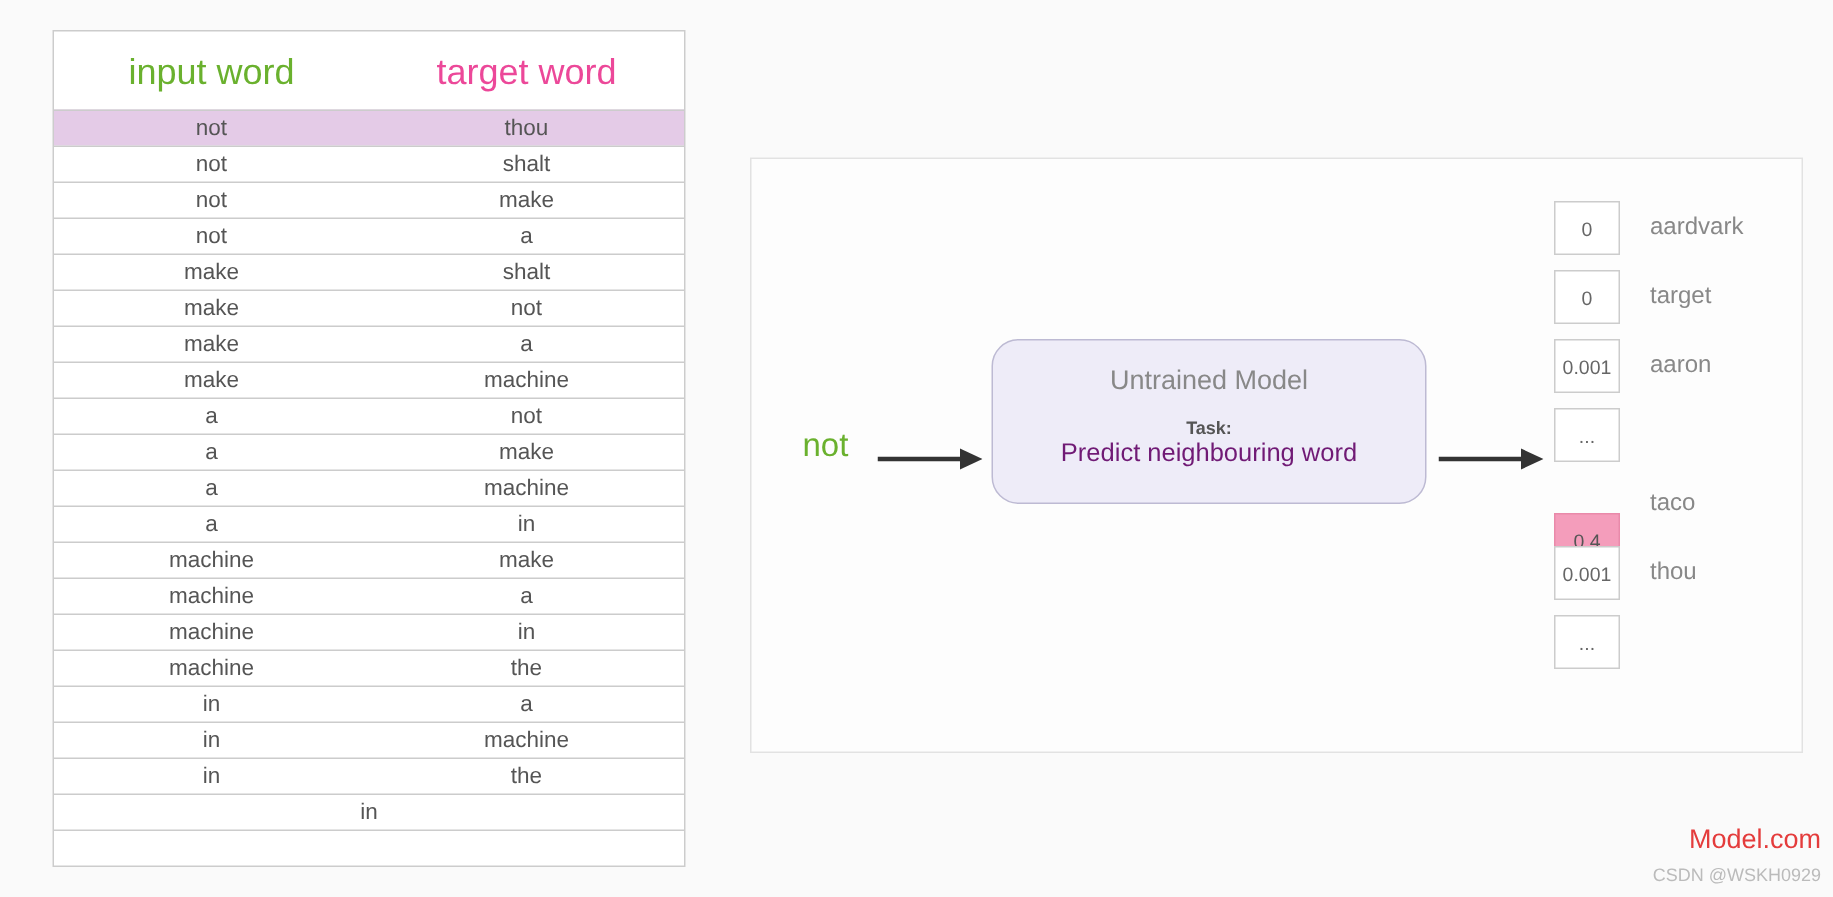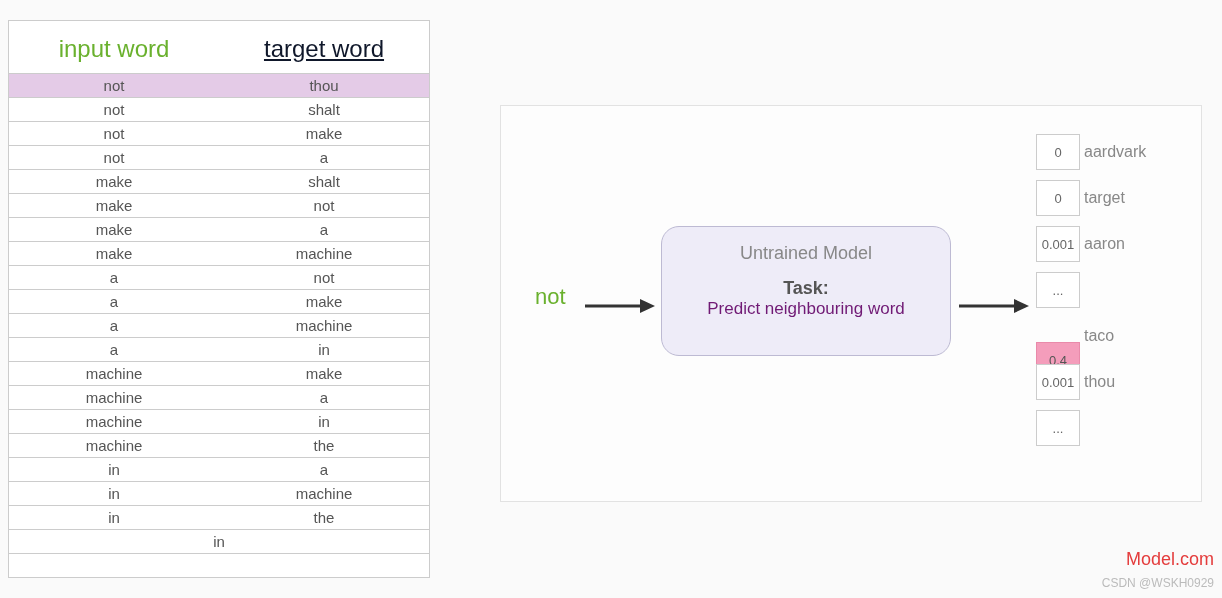--- a/index.html
+++ b/index.html
@@ -1,48 +1,48 @@
 <!DOCTYPE html>
 <html><head>
 <meta charset="utf-8">
 <style>
   html,body { margin:0; padding:0; background:#fafafa; font-family:"Helvetica Neue", Helvetica, Arial, sans-serif; color:#444; }
   .page { position:relative; width:1222px; height:598px; overflow:hidden; }
 
   
-  .tbl-wrap { position:absolute; left:8px; top:20px; width:420px; border:1px solid #ccc; background:#fff; }
+  .tbl-wrap { position:absolute; left:35px; top:20px; width:420px; border:1px solid #ccc; background:#fff; }
   .tbl-head { display:flex; }
   .tbl-head > div { flex:1; text-align:center; font-size:24px; font-weight:300; padding:14px 0 10px; }
   .tbl-head .in  { color:#6ab12e; }
-  .tbl-head .out { color:#0f172a;text-decoration:underline; }
+  .tbl-head .out { color:#ec4899; }
   .tbl-row { display:flex; height:23px; border-top:1px solid #ccc; }
   .tbl-row > div { flex:1; text-align:center; font-size:15px; line-height:23px; color:#555; }
   .tbl-row.hl { background:#e4cbe7; }
   .tbl-row.empty { height:23px; }
 
   
   .panel { position:absolute; left:500px; top:105px; width:700px; height:395px; border:1px solid #e2e2e2; background:#fdfdfd; }
   .inword { position:absolute; left:34px; top:178px; font-size:22px; color:#6ab12e; }
   .arrow1 { position:absolute; left:84px; top:190px; }
   .arrow2 { position:absolute; left:458px; top:190px; }
 
-  .box { position:absolute; left:160px; top:120px; width:290px; height:130px;
+  .box { position:absolute; left:160px; top:120px; width:290px; height:110px;
          background:#eeecf8; border:1px solid #bdbad3; border-radius:18px;
          text-align:center; padding-top:16px; box-sizing:border-box; }
   .box .t1 { color:#888; font-size:18px; margin-bottom:14px; }
-  .box .t2 { color:#555; font-size:18px; font-weight:700; }
+  .box .t2 { color:#555; font-size:12px; font-weight:700; }
   .box .t3 { color:#701a75; font-size:17px; }
 
   .outcol { position:absolute; left:535px; top:28px; }
   .outrow { display:flex; align-items:center; height:36px; margin-bottom:10px; }
   .outrow .val { width:42px; height:34px; border:1px solid #ccc; background:#fff;
                  display:flex; align-items:center; justify-content:center;
                  font-size:13px; color:#666; }
   .outrow .val.hl { background:#f49dbb; border-color:#e98aaa; color:#555;margin-top:48px; }
-  .outrow .lbl { margin-left:4px; font-size:16px; color:#888; }
+  .outrow .lbl { margin-left:20px; font-size:16px; color:#888; }
 
   .wm { position:absolute; right:8px; bottom:28px; font-size:18px; color:#e43c3c; font-weight:500; }
   .credit { position:absolute; right:8px; bottom:8px; font-size:12px; color:#bbb;margin-left:41px; }
 </style>
 </head>
 <body>
 
 <div class="page">
 
   <div class="tbl-wrap">

